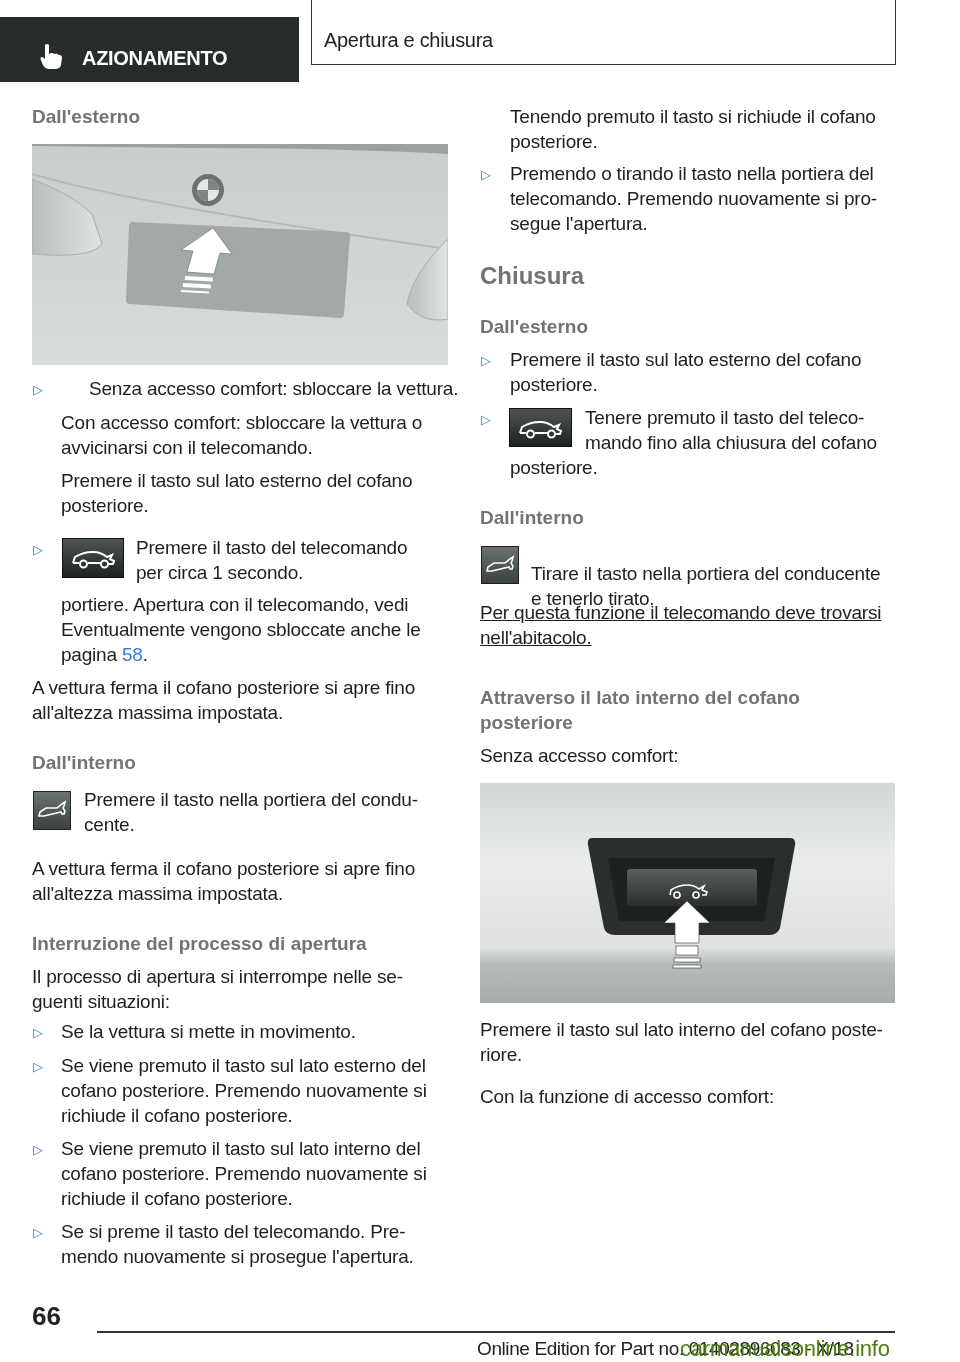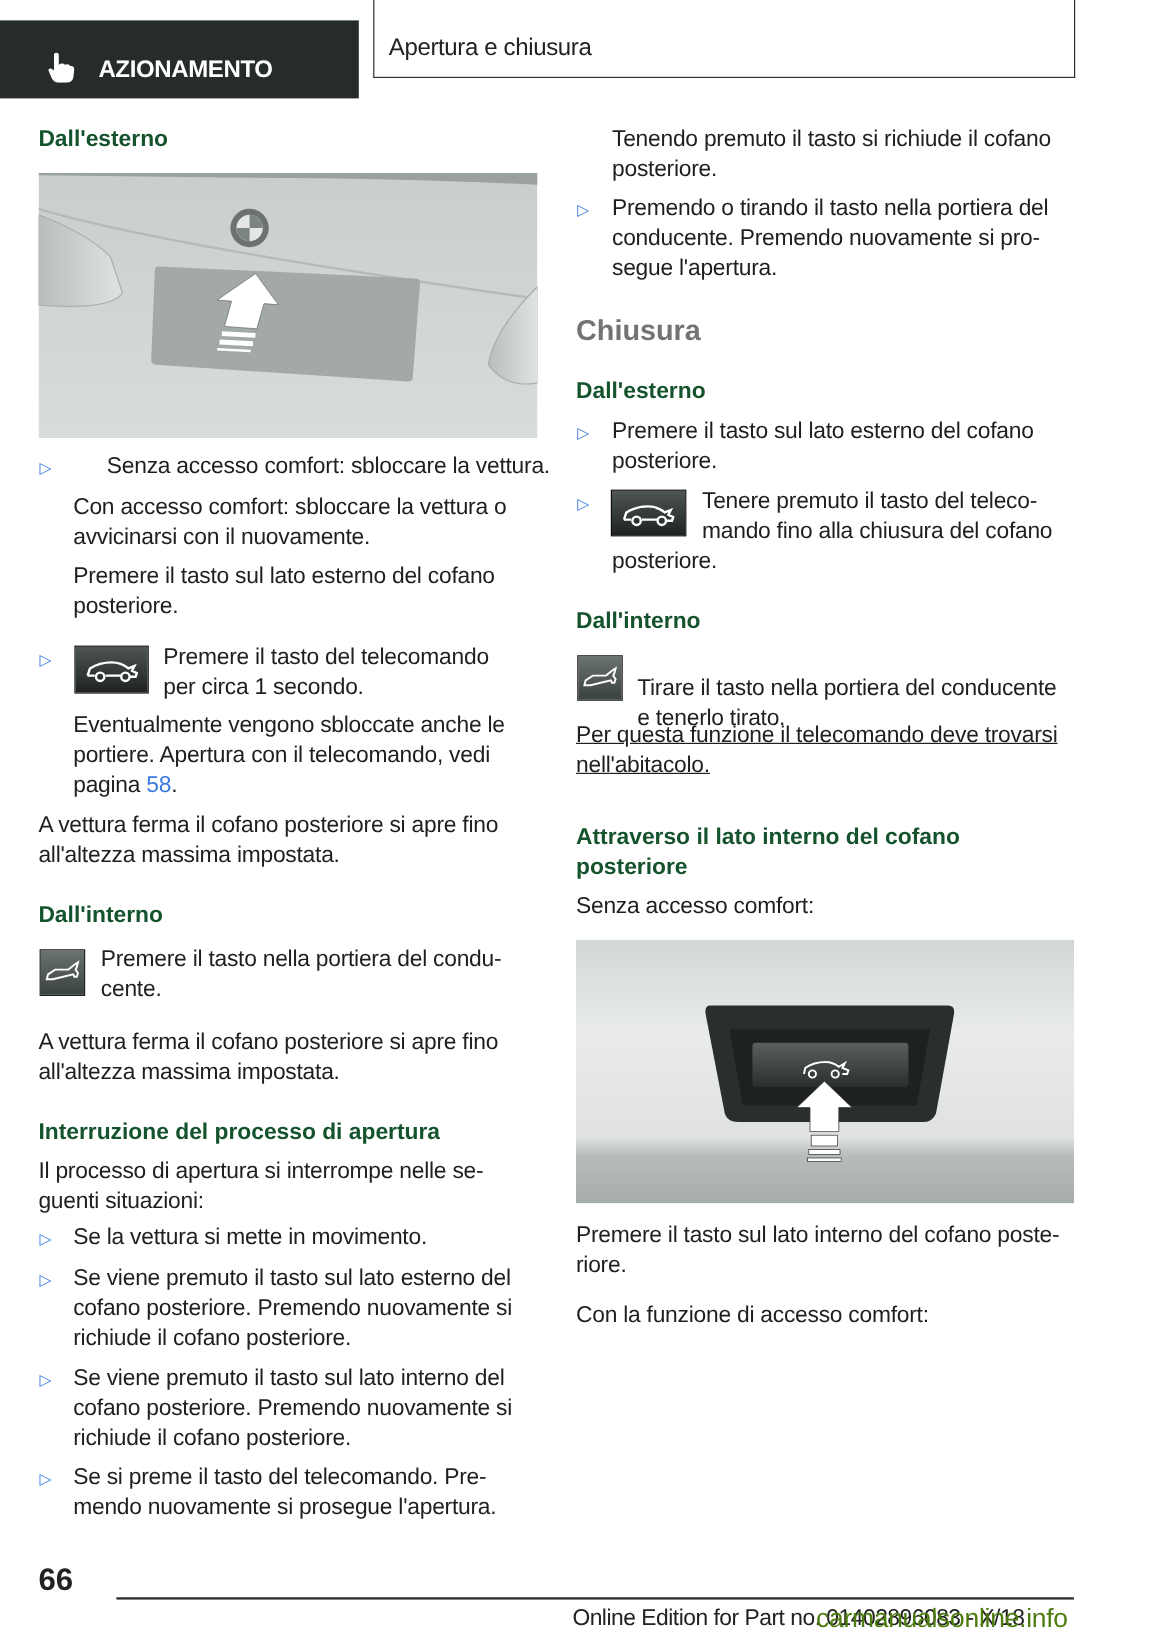--- a/index.html
+++ b/index.html
@@ -5,21 +5,21 @@
   * { box-sizing: border-box; margin: 0; padding: 0; }
   html, body { width: 960px; height: 1362px; background: #ffffff; }
   body { position: relative; font-family: "Liberation Sans", sans-serif; color: #1f1f1f; overflow: hidden; }
 
   .header-dark { position: absolute; left: 0; top: 0; width: 299px; height: 65px; background: #262b2c; display: flex; align-items: flex-end; padding: 0 0 12px 40px; margin-top: 17px; }
   .header-dark .hand { width: 22px; height: 26px; margin-right: 20px; margin-bottom: 1px; }
   .header-dark .title { color: #ffffff; font-weight: bold; font-size: 20px; letter-spacing: -0.3px; }
   .header-light { position: absolute; left: 311px; top: 0; width: 585px; height: 65px; border: 1px solid #333; border-top: none; display: flex; align-items: flex-end; padding: 0 0 12px 12px; }
   .header-light .title { font-size: 20px; color: #222; letter-spacing: -0.3px; }
 
-  .h3 { position: absolute; font-weight: bold; font-size: 19px; color: #14532d; line-height: 25px; }
+  .h3 { position: absolute; font-weight: bold; font-size: 19px; color: #737373; line-height: 25px; }
   .h2 { position: absolute; font-weight: bold; font-size: 24px; color: #737373; }
   .p { position: absolute; font-size: 19px; line-height: 25px; color: #1f1f1f; letter-spacing: -0.2px; }
   .bullet { position: absolute; font-size: 13px; color: #3a7be0; }
   .link { color: #3a7be0; }
 
   .img-box { position: absolute; overflow: hidden; }
   .icon-key { position: absolute; background: linear-gradient(#4e5553, #1e2322); border: 1px solid #111; }
   .icon-door { position: absolute; background: linear-gradient(#6a7370, #3a4240); border: 1px solid #222; }
 
   .footer-num { position: absolute; left: 32px; top: 1301px; font-weight: bold; font-size: 26px; color: #222; }
@@ -68,43 +68,43 @@
     <rect x="153" y="132" width="28" height="4" fill="#ffffff" transform="rotate(3 153 132)"></rect>
     <rect x="151" y="139" width="28" height="4" fill="#ffffff" transform="rotate(3 151 139)"></rect>
     <rect x="149" y="146" width="28" height="2" fill="#ffffff" transform="rotate(3 149 146)"></rect>
   </svg>
 </div>
 
 <span class="bullet" style="left:33px;top:382px;">▷</span>
 <div class="p" style="left:65px;top:376px;margin-left:24px;">Senza accesso comfort: sbloccare la vettura.</div>
 <div class="p" style="left:61px;top:410px;">
   <div>Con accesso comfort: sbloccare la vettura o</div>
-  <div>avvicinarsi con il nuovamente.</div>
+  <div>avvicinarsi con il telecomando.</div>
 </div>
 <div class="p" style="left:61px;top:468px;">
   <div>Premere il tasto sul lato esterno del cofano</div>
   <div>posteriore.</div>
 </div>
 
 <span class="bullet" style="left:33px;top:542px;">▷</span>
 <div class="icon-key" style="left:62px;top:538px;width:62px;height:40px;">
   <svg width="60" height="38" viewBox="0 0 60 38">
     <path d="M10 24 L12 18 Q20 13 30 13 Q38 13 44 18 L49 16 L47 20 L51 22 L50 25 L45 25" fill="none" stroke="#fff" stroke-width="2"></path>
     <path d="M10 24 L16 24 M25 24 L38 24" stroke="#fff" stroke-width="2"></path>
     <circle cx="20.5" cy="25" r="3.5" fill="none" stroke="#fff" stroke-width="2"></circle>
     <circle cx="41.5" cy="25" r="3.5" fill="none" stroke="#fff" stroke-width="2"></circle>
   </svg>
 </div>
 <div class="p" style="left:136px;top:535px;">
   <div>Premere il tasto del telecomando</div>
   <div>per circa 1 secondo.</div>
 </div>
 <div class="p" style="left:61px;top:592px;">
+  <div>portiere. Apertura con il telecomando, vedi</div>
   <div>Eventualmente vengono sbloccate anche le</div>
-  <div>portiere. Apertura con il telecomando, vedi</div>
   <div><span>pagina </span><span class="link">58</span><span>.</span></div>
 </div>
 
 <div class="p" style="left:32px;top:675px;">
   <div>A vettura ferma il cofano posteriore si apre fino</div>
   <div>all'altezza massima impostata.</div>
 </div>
 
 <div class="h3" style="left:32px;top:750px;">Dall'interno</div>
 <div class="icon-door" style="left:33px;top:791px;width:38px;height:39px;">
@@ -154,21 +154,21 @@
 </div>
 
 <div class="p" style="left:510px;top:104px;">
   <div>Tenendo premuto il tasto si richiude il cofano</div>
   <div>posteriore.</div>
 </div>
 
 <span class="bullet" style="left:481px;top:167px;">▷</span>
 <div class="p" style="left:510px;top:161px;">
   <div>Premendo o tirando il tasto nella portiera del</div>
-  <div>conducente. Premendo nuovamente si pro-</div>
+  <div>telecomando. Premendo nuovamente si pro-</div>
   <div>segue l'apertura.</div>
 </div>
 
 <div class="h2" style="left:480px;top:262px;">Chiusura</div>
 <div class="h3" style="left:480px;top:314px;">Dall'esterno</div>
 
 <span class="bullet" style="left:481px;top:353px;">▷</span>
 <div class="p" style="left:510px;top:347px;">
   <div>Premere il tasto sul lato esterno del cofano</div>
   <div>posteriore.</div>

